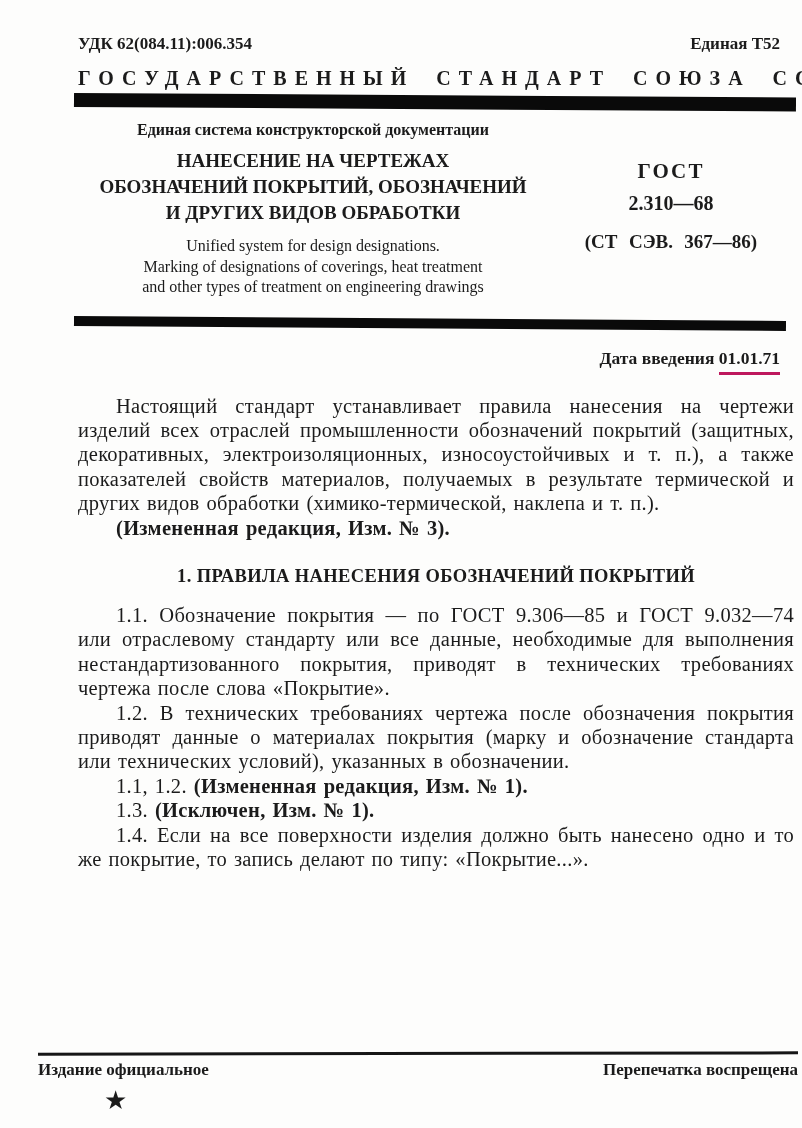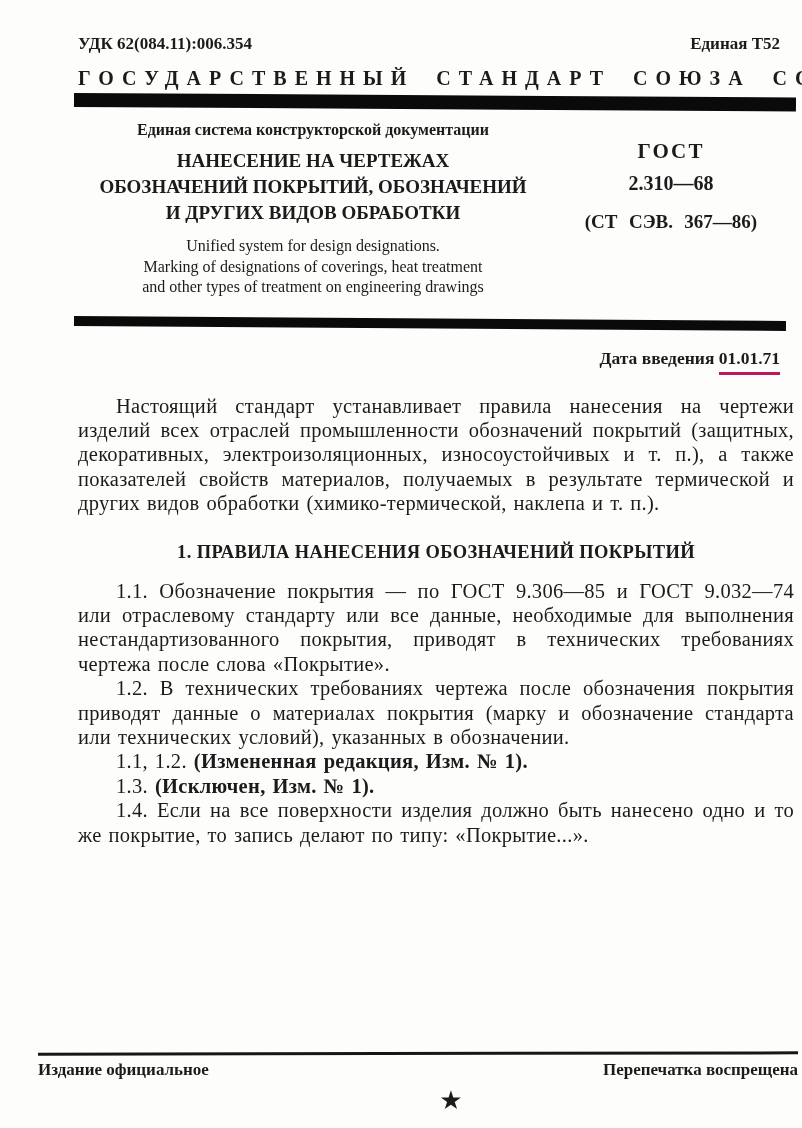--- a/index.html
+++ b/index.html
@@ -26,21 +26,21 @@
   .bar { background: #0a0a0a; }
   .bar1 { height: 14px; margin: 3px 38px 0 42px; transform: rotate(0.35deg); transform-origin: left center; }
   .bar2 { height: 10px; margin: 18px 48px 0 42px; transform: rotate(0.4deg); transform-origin: left center; }
 
   .head { display: flex; margin: 14px 40px 0 46px; }
   .head-left { width: 470px; text-align: center; }
   .sys-line { font-size: 16px; font-weight: bold; }
   .title-ru { margin-top: 9px; font-size: 19px; font-weight: bold; line-height: 26px; }
   .title-en { margin-top: 10px; font-size: 16px; line-height: 20.5px; }
   .head-right { flex: 1; text-align: center; font-weight: bold; }
-  .gost-label { margin-top: 18px; font-size: 21px; letter-spacing: 0.10em; }
+  .gost-label { margin-top: 38px; font-size: 21px; letter-spacing: 0.10em; }
   .gost-num { margin-top: 8px; font-size: 20px; }
   .st-sev { margin-top: 16px; font-size: 19px; white-space: nowrap; word-spacing: 0.35em; }
 
   .date-line { margin: 22px 54px 0 0; text-align: right; font-weight: bold; font-size: 17.5px; }
   .date-val { display: inline-block; border-bottom: 3px solid #be185d; padding-bottom: 3px; }
 
   .body-p {
     margin: 0 40px 0 46px;
     font-size: 20.5px; line-height: 24.4px;
     letter-spacing: 0.3px; word-spacing: 1.5px;
@@ -50,21 +50,21 @@
   .bold { font-weight: bold; }
 
   .sec-heading {
     margin: 26px 40px 0 46px;
     text-align: center;
     font-size: 18.5px; font-weight: bold;
     letter-spacing: 0.02em;
   }
   .clause-first { margin-top: 16px; }
 
-  .footer { position: absolute; left: 38px; right: 36px; top: 1052px; text-align: center; }
+  .footer { position: absolute; left: 38px; right: 36px; top: 1052px; }
   .footer-rule { border-top: 3px solid #161616; transform: rotate(-0.1deg); }
   .footer-row { display: flex; justify-content: space-between; font-weight: bold; font-size: 17px; margin-top: 5px; }
   .star { margin: 7px 0 0 66px; font-size: 26px; line-height: 1; font-family: "DejaVu Sans", sans-serif; }
 </style>
 </head>
 <body>
 
 <div class="page">
 
   <div class="top-row">
@@ -98,20 +98,21 @@
   </div>
 
   <div class="bar bar2"></div>
 
   <div class="date-line">
     <span>Дата введения</span>
     <span class="date-val">01.01.71</span>
   </div>
 
   <p class="body-p p-first">Настоящий стандарт устанавливает правила нанесения на чертежи изделий всех отраслей промышленности обозначений покрытий (защитных, декоративных, электроизоляционных, износоустойчивых и т. п.), а также показателей свойств материалов, получаемых в результате термической и других видов обработки (химико-термической, наклепа и т. п.).</p>
+  <p class="body-p bold">(Измененная редакция, Изм. № 3).</p>
 
   <h2 class="sec-heading">1. ПРАВИЛА НАНЕСЕНИЯ ОБОЗНАЧЕНИЙ ПОКРЫТИЙ</h2>
 
   <p class="body-p clause-first">1.1. Обозначение покрытия — по ГОСТ 9.306—85 и ГОСТ 9.032—74 или отраслевому стандарту или все данные, необходимые для выполнения нестандартизованного покрытия, приводят в технических требованиях чертежа после слова «Покрытие».</p>
   <p class="body-p">1.2. В технических требованиях чертежа после обозначения покрытия приводят данные о материалах покрытия (марку и обозначение стандарта или технических условий), указанных в обозначении.</p>
 
   <p class="body-p">
     <span>1.1, 1.2.</span>
     <span class="bold">(Измененная редакция, Изм. № 1).</span>
   </p>

